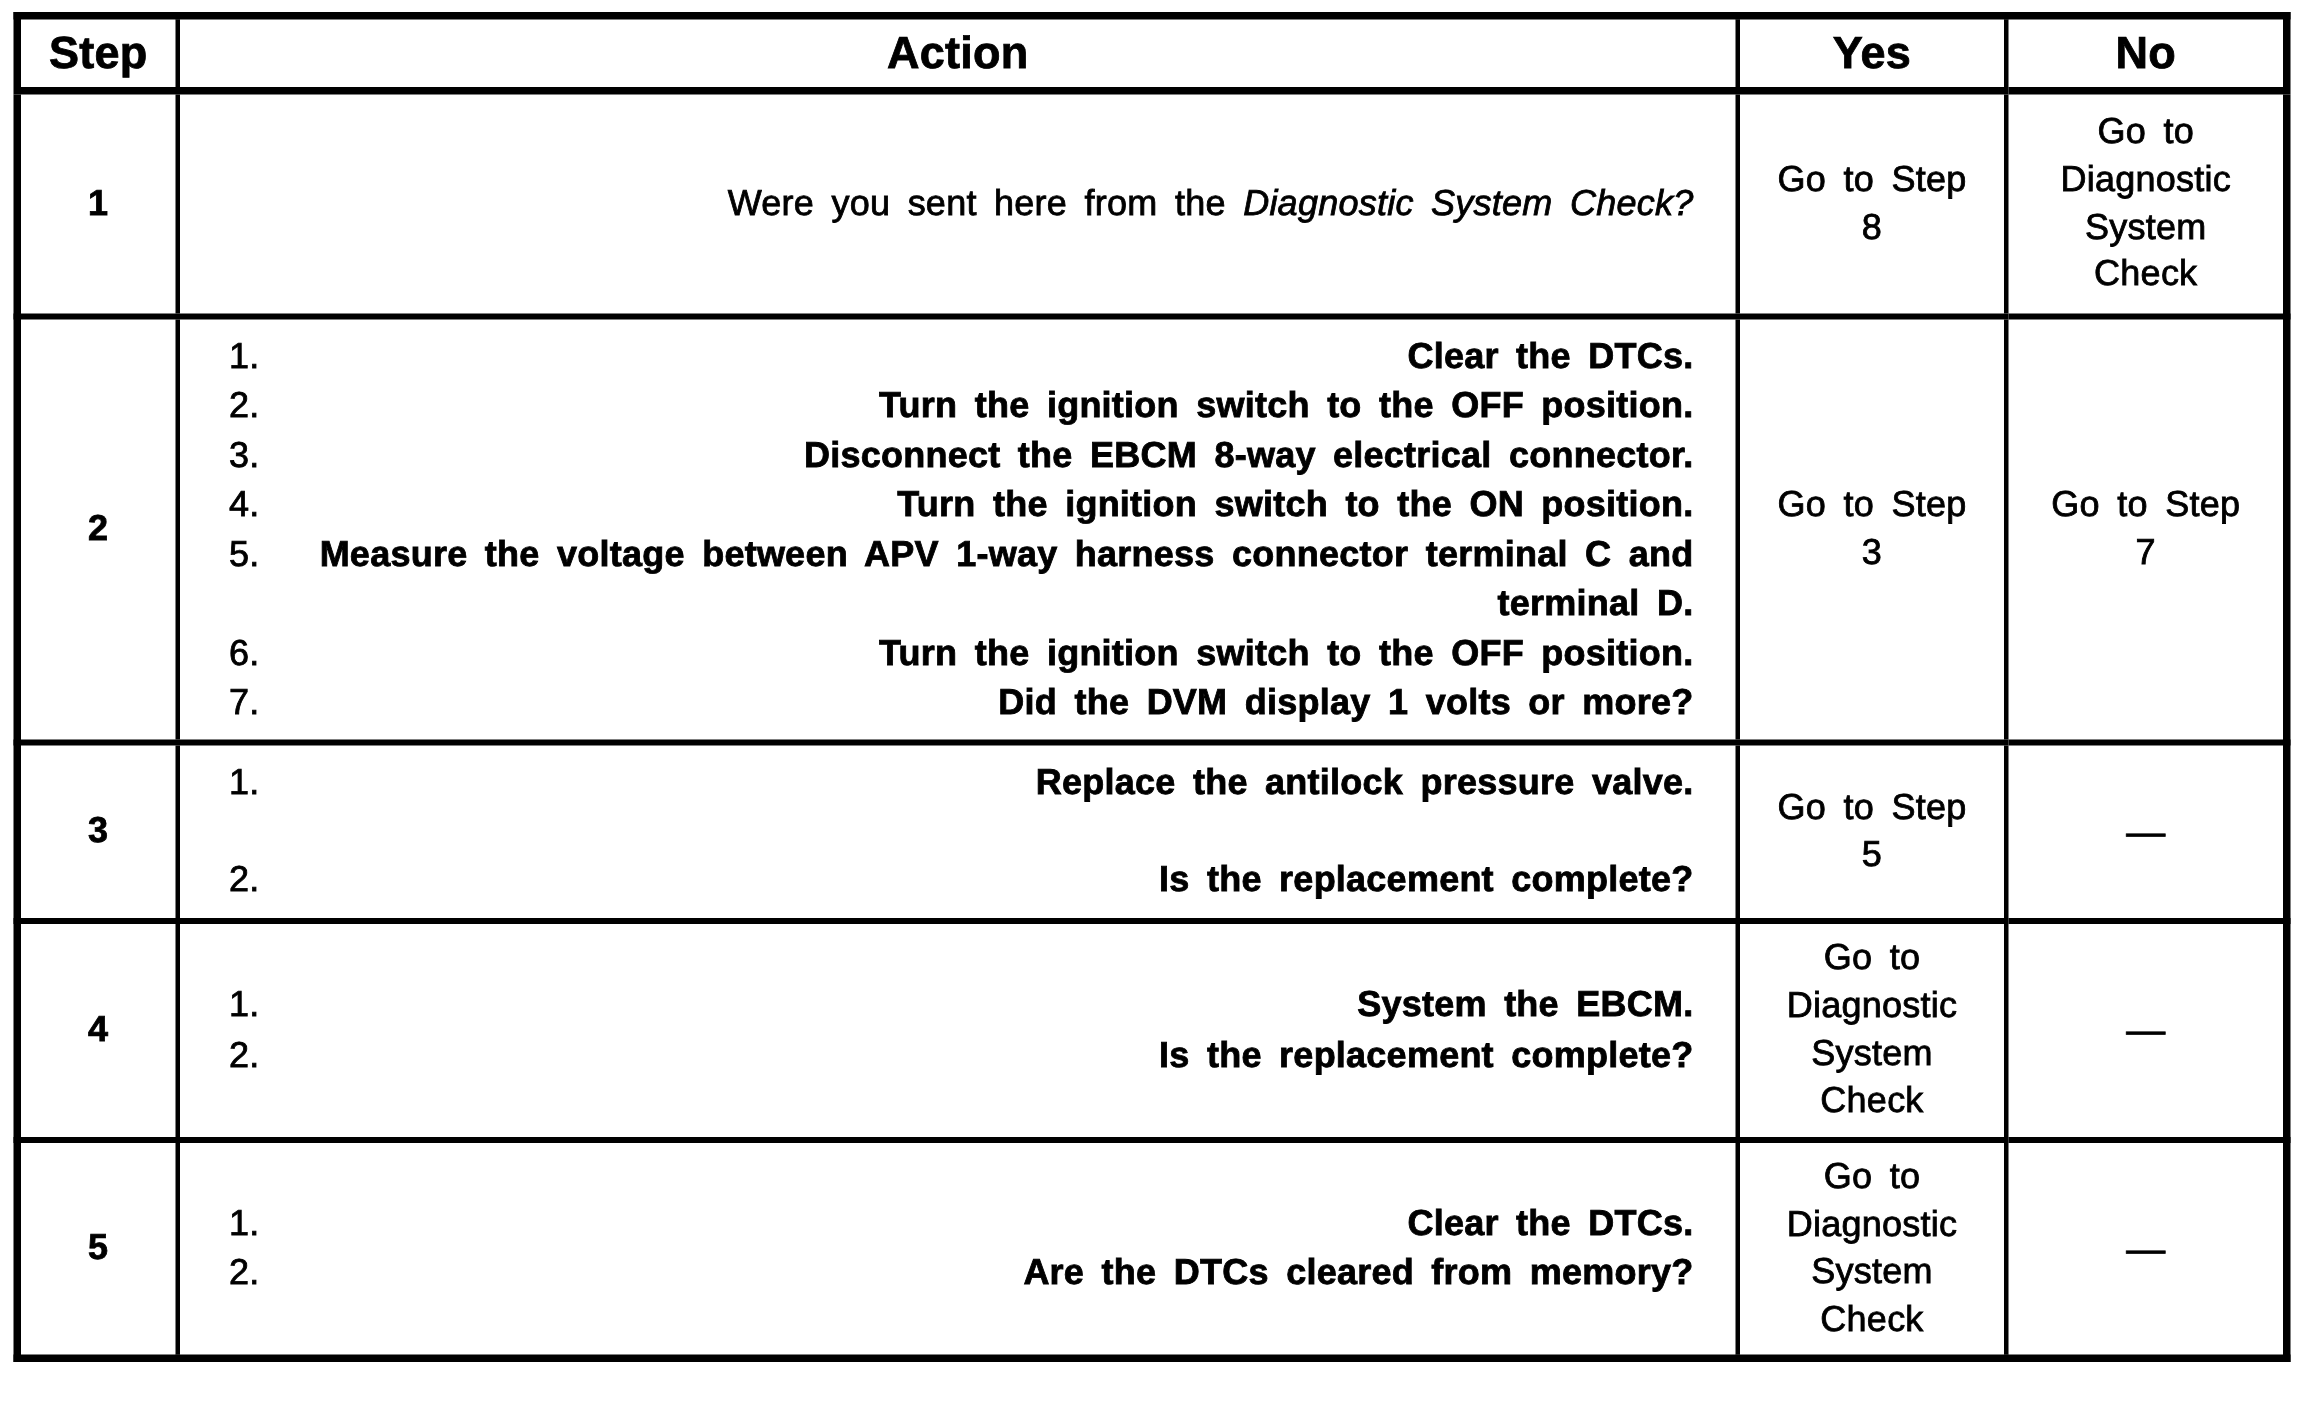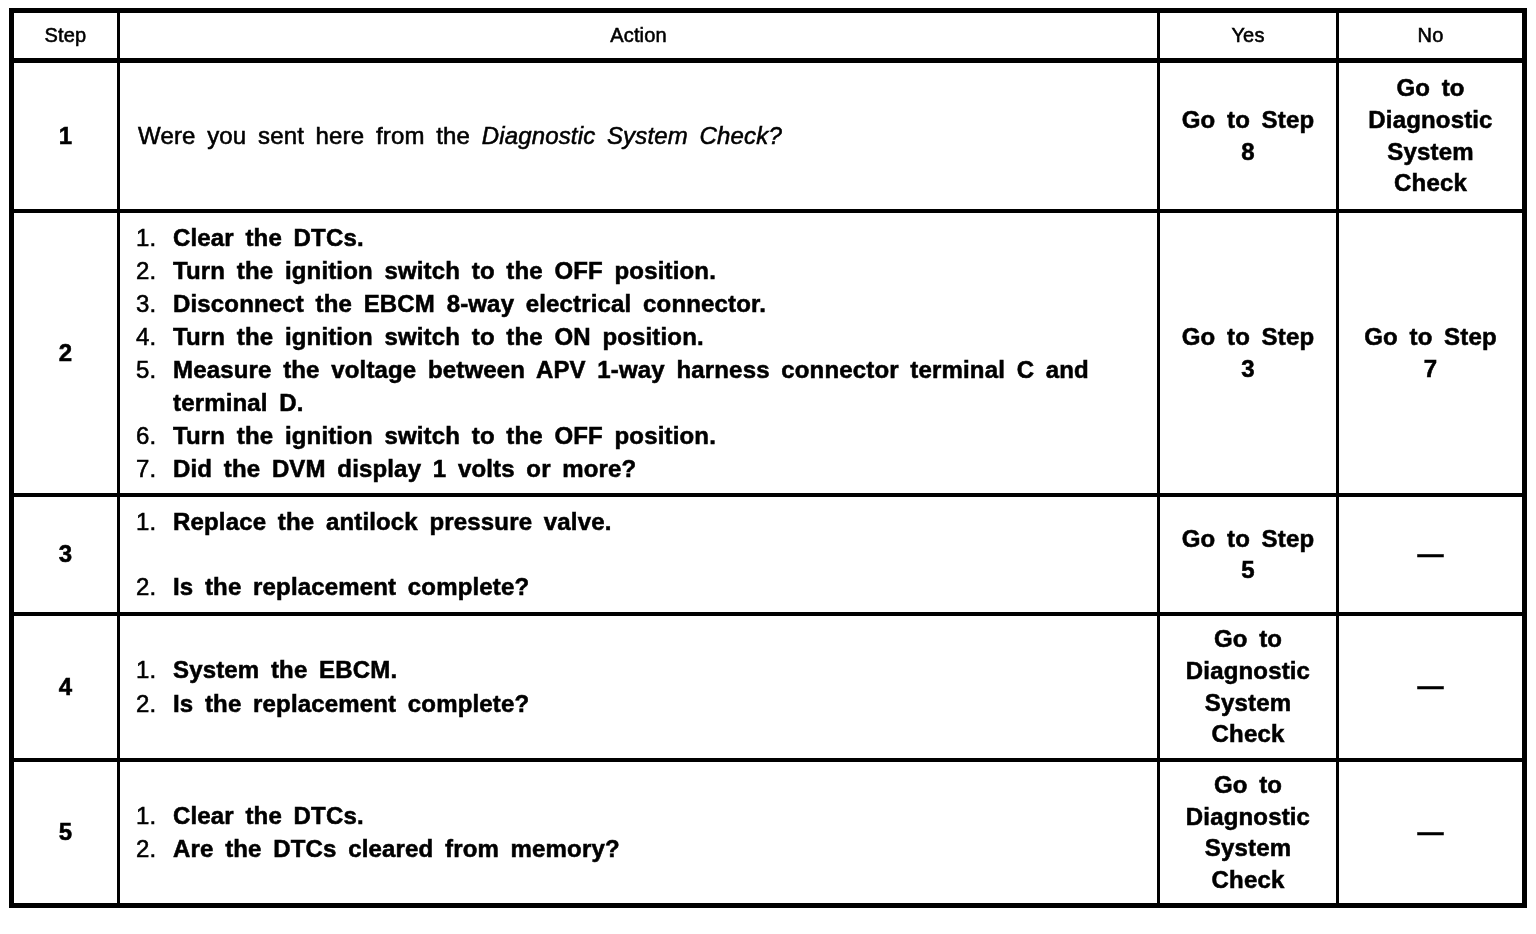--- a/index.html
+++ b/index.html
@@ -37,33 +37,33 @@
   col.c-no     { width: 187px; }
 
   table.diag, table.diag th, table.diag td {
     border: 3px solid #000000;
   }
   table.diag { border-width: 5px; }
   table.diag th { border-bottom-width: 5px; }
   table.diag td { border-top-width: 4px; }
 
   th {
-    font-size: 20px;
-    font-weight: normal;
+    font-size: 30px;
+    font-weight: bold;
     vertical-align: middle;
     padding: 0;
   }
   tr.r-hdr { height: 50px; }
   tr.r1 { height: 150px; }
   tr.r2 { height: 284px; }
   tr.r3 { height: 118px; }
   tr.r4 { height: 146px; }
   tr.r5 { height: 146px; }
 
-  td { vertical-align: middle; }
+  td { vertical-align: middle; text-align: right; }
 
   td.step {
     text-align: center;
     font-size: 24px;
     font-weight: bold;
   }
   td.action {
     font-size: 24px;
     line-height: 1.38;
     padding: 8px 28px 8px 16px;
@@ -73,21 +73,20 @@
 
   .list { width: 100%; }
   .li { display: flex; }
   .li .num { flex: 0 0 37px; }
   .li .txt { flex: 1 1 auto; font-weight: bold; }
   .list-spaced .li + .li { margin-top: 32px; }
 
   td.ans {
     text-align: center;
     font-size: 24px;
-    font-weight: bold;
   }
   .goto {
     display: inline-block;
     max-width: 140px;
     line-height: 1.32;
   }
   .dash {
     font-size: 26px;
     letter-spacing: 0;
   }

